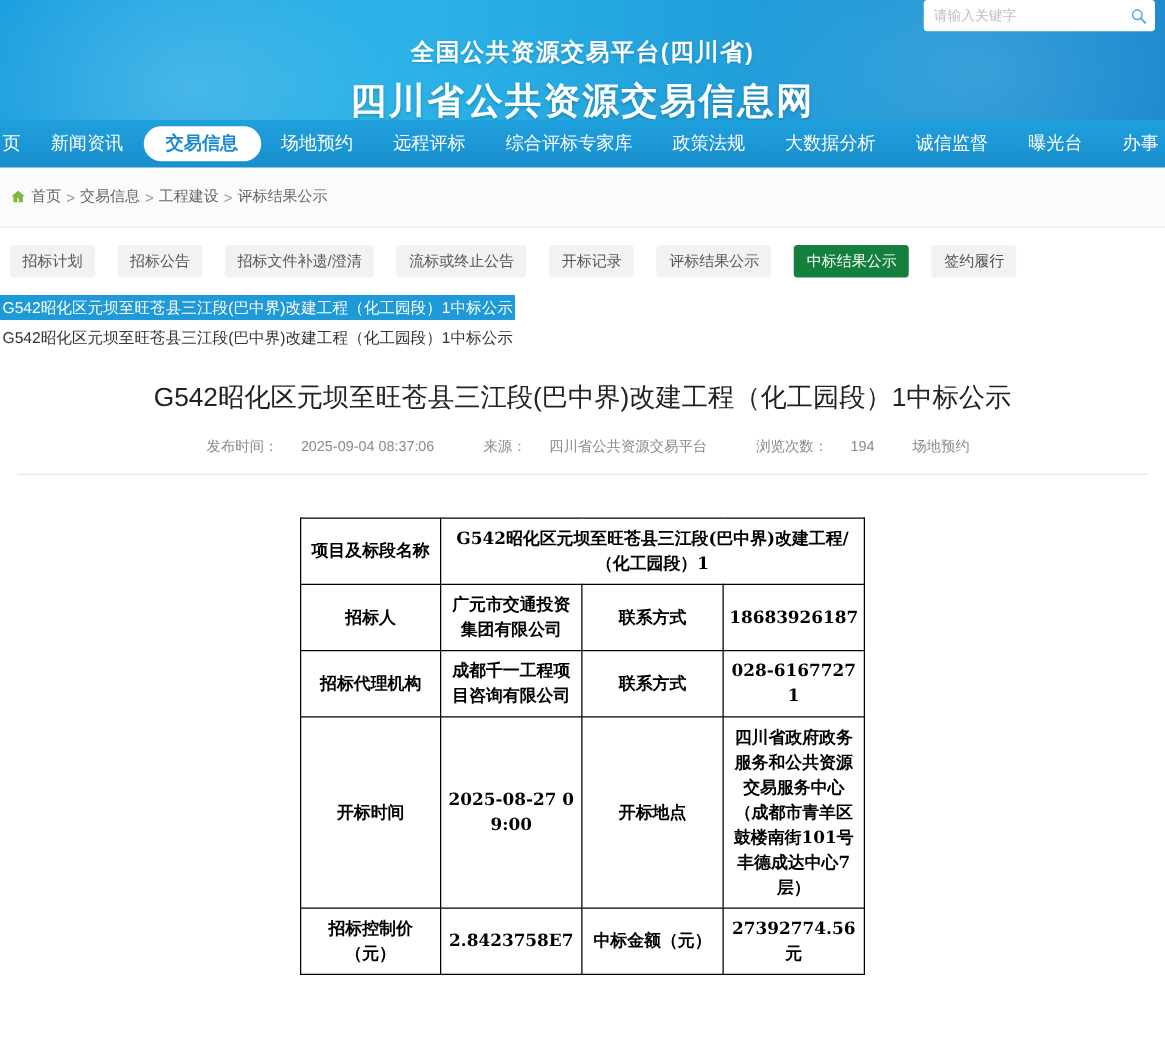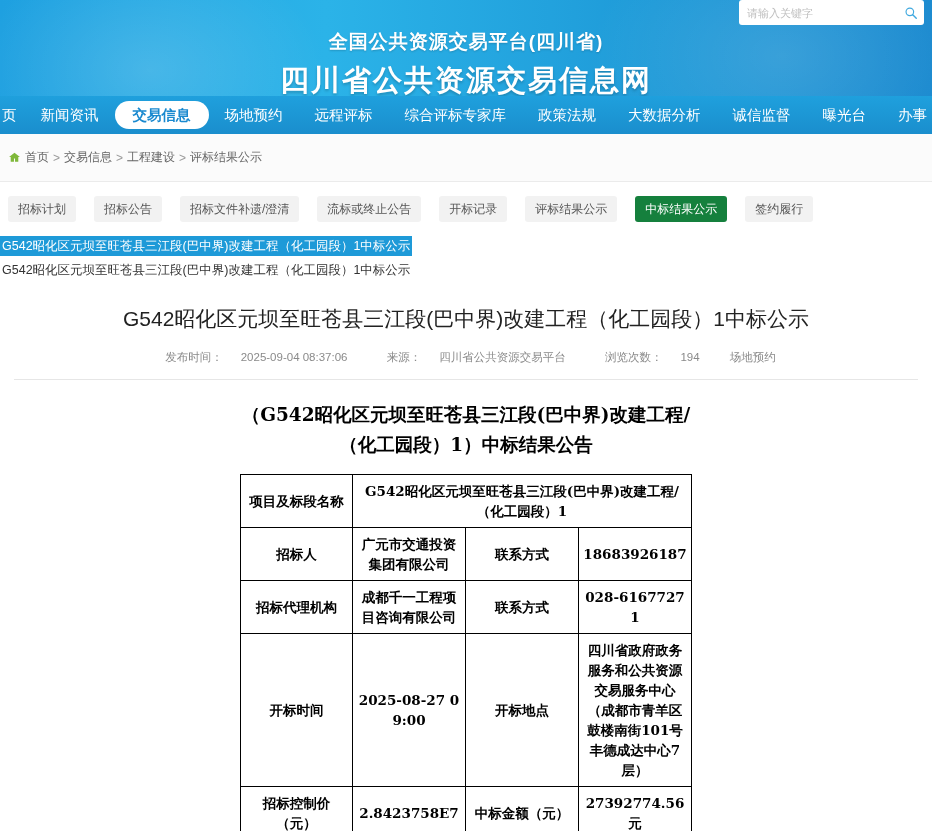--- a/index.html
+++ b/index.html
@@ -287,21 +287,20 @@
   <div class="article-meta">
     <span><span>发布时间：</span><span>2025-09-04 08:37:06</span></span>
     <span><span>来源：</span><span>四川省公共资源交易平台</span></span>
     <span><span>浏览次数：</span><span>194</span></span>
     <span class="meta-link">场地预约</span>
   </div>
 
   <div class="divider"></div>
 
   <div class="notice">
-    <div class="notice-heading">（G542昭化区元坝至旺苍县三江段(巴中界)改建工程/（化工园段）1）中标结果公告</div>
 
     <table class="info">
       <tbody>
         <tr>
           <td class="c1">项目及标段名称</td>
           <td colspan="3">G542昭化区元坝至旺苍县三江段(巴中界)改建工程/（化工园段）1</td>
         </tr>
         <tr>
           <td class="c1">招标人</td>
           <td class="c2">广元市交通投资集团有限公司</td>

